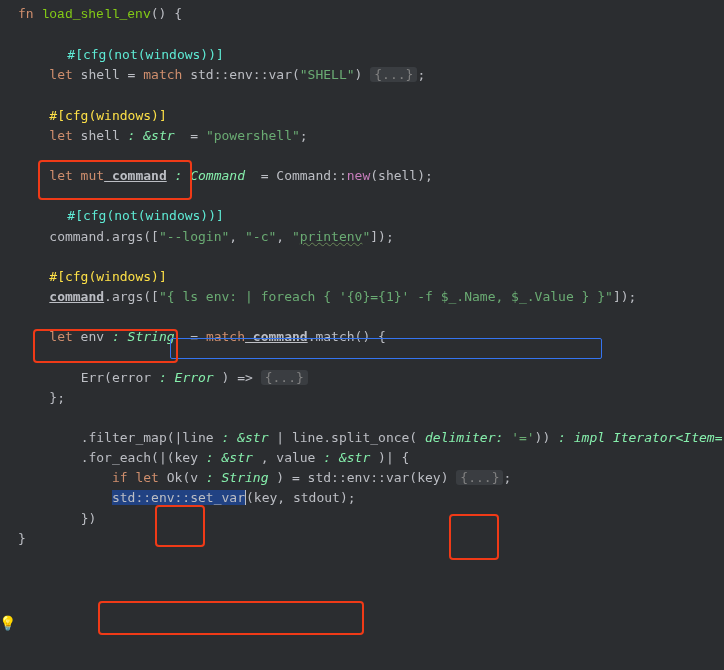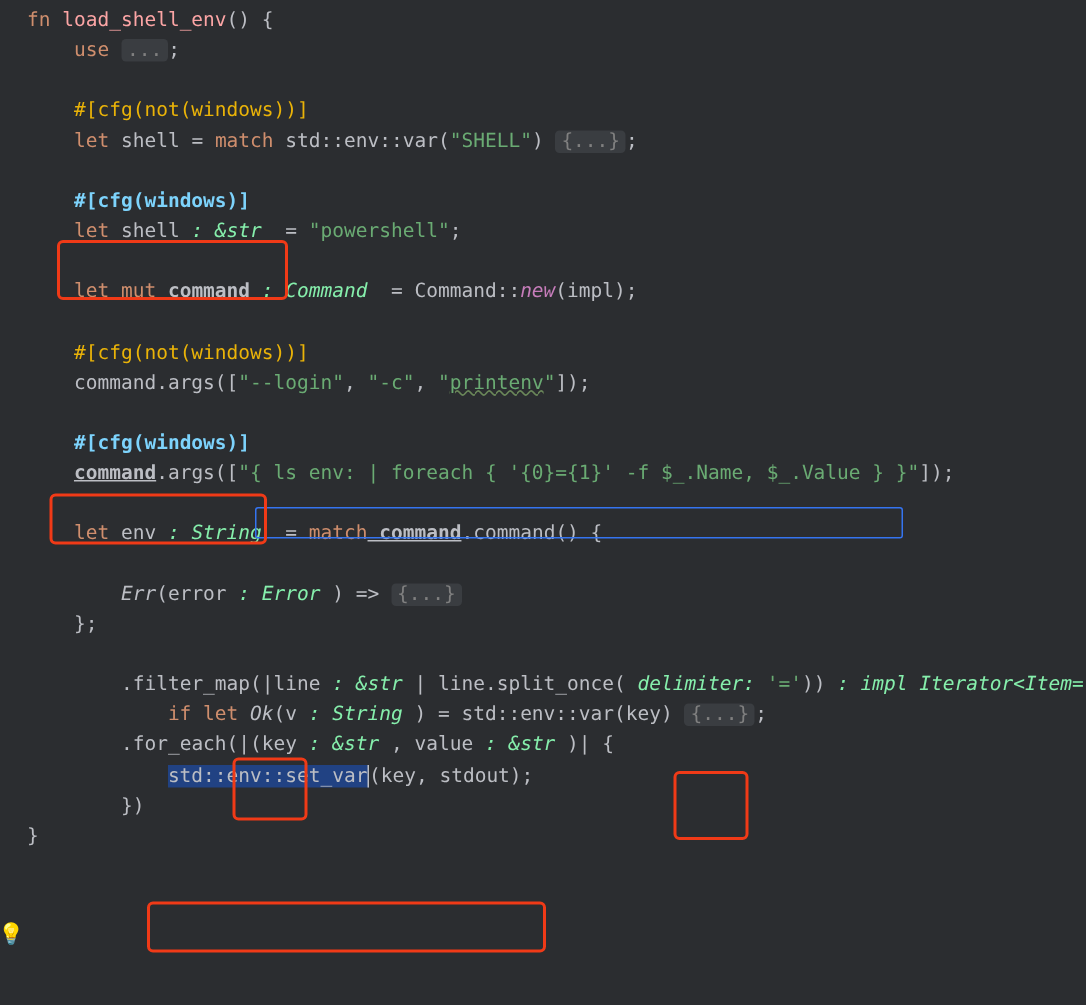--- a/index.html
+++ b/index.html
@@ -16,34 +16,34 @@
   }
   .editor {
     padding: 4px 0 8px 18px;
     position: relative;
   }
   .line {
     white-space: pre;
     position: relative;
   }
   .kw { color: #cf8e6d; text-align: center; }
-  .fn-name { color: #fca5a5; }
-  .macro { color: #7dd3fc; font-weight: bold; }
+  .fn-name { color: #84cc16; font-family: Liberation Mono, monospace; }
+  .macro { color: #fde047; }
   .string { color: #6aab73; }
-  .comment, .attr { color: #eab308; }
+  .comment, .attr { color: #5eead4; margin-left: 18px; }
   .param-hint { color: #86efac; font-style: italic; }
   .underline { text-decoration: underline; text-decoration-color: #bcbec4; font-weight: bold; }
   .wavy { text-decoration: underline wavy #6a8759; text-decoration-thickness:1px; }
   .fold {
     background: #3a3d41;
     border-radius: 3px;
     padding: 0 4px;
     color: #808080;
   }
-  .italic { font-style: italic; }
+  .italic { }
   .redbox {
     position: absolute;
     border: 2.5px solid #f03a17;
     border-radius: 4px;
     pointer-events: none;
     z-index: 5;
   }
   .bluebox {
     position: absolute;
     border: 1px solid #3574f0;
@@ -66,69 +66,68 @@
     font-size: 14px;
   }
 </style>
 </head>
 <body>
 
 <div class="editor">
 
 <div class="line"><span class="kw">fn</span> <span class="fn-name">load_shell_env</span><span>()</span><span> {</span></div>
 
-<div class="line">    <span class="kw">use </span><span class="fold">...</span><span>;</span></div>
 
 <div class="line"> </div>
 
 <div class="line">    <span class="attr">#[cfg(not(windows))]</span></div>
 
 <div class="line">    <span class="kw">let</span><span> shell </span><span>= </span><span class="kw">match</span><span> std::env::var(</span><span class="string">"SHELL"</span><span>) </span><span class="fold">{...}</span><span>;</span></div>
 
 <div class="line"> </div>
 
 <div class="line">    <span class="macro">#[cfg(windows)]</span></div>
 
 <div class="line">    <span class="kw">let</span><span> shell</span><span class="param-hint"> : &amp;str </span><span> = </span><span class="string">"powershell"</span><span>;</span></div>
 
 <div class="line"> </div>
 
-<div class="line">    <span class="kw">let</span><span class="kw"> mut</span><span class="underline"> command</span><span class="param-hint"> : Command </span><span> = Command::</span><span class="italic" style="color:#c77dbb">new</span><span>(impl);</span></div>
+<div class="line">    <span class="kw">let</span><span class="kw"> mut</span><span class="underline"> command</span><span class="param-hint"> : Command </span><span> = Command::</span><span class="italic" style="color:#c77dbb">new</span><span>(shell);</span></div>
 
 <div class="line"> </div>
 
 <div class="line">    <span class="attr">#[cfg(not(windows))]</span></div>
 
 <div class="line">    <span>command.args([</span><span class="string">"--login"</span><span>, </span><span class="string">"-c"</span><span>, </span><span class="string">"</span><span class="string wavy">printenv</span><span class="string">"</span><span>]);</span></div>
 
 <div class="line"> </div>
 
 <div class="line">    <span class="macro">#[cfg(windows)]</span></div>
 
 <div class="line">    <span class="underline">command</span><span>.args([</span><span class="string">"{</span><span class="string"> ls env: | foreach { '{0}={1}' -f $_.Name, $_.Value }</span><span class="string"> }"</span><span>]);</span></div>
 
 <div class="line"> </div>
 
-<div class="line">    <span class="kw">let</span><span> env</span><span class="param-hint"> : String </span><span> = </span><span class="kw">match</span><span class="underline"> command</span><span>.command() {</span></div>
+<div class="line">    <span class="kw">let</span><span> env</span><span class="param-hint"> : String </span><span> = </span><span class="kw">match</span><span class="underline"> command</span><span>.match() {</span></div>
 
 
 <div class="line"> </div>
 
 <div class="line">        <span class="italic">Err</span><span>(error</span><span class="param-hint"> : Error </span><span>) =&gt; </span><span class="fold">{...}</span></div>
 
 <div class="line">    <span>};</span></div>
 
 <div class="line"> </div>
 
 
 <div class="line">        <span>.filter_map(|line</span><span class="param-hint"> : &amp;str </span><span>| line.split_once(</span><span class="param-hint"> delimiter: </span><span class="string">'='</span><span>))</span><span class="param-hint"> : impl Iterator&lt;Item=(...)&gt;</span></div>
 
+<div class="line">        <span>.for_each(|(key</span><span class="param-hint"> : &amp;str </span><span>, value</span><span class="param-hint"> : &amp;str </span><span>)| {</span></div>
+
 <div class="line">            <span class="kw">if</span><span class="kw"> let</span><span class="italic"> Ok</span><span>(v</span><span class="param-hint"> : String </span><span>) = std::env::var(key) </span><span class="fold">{...}</span><span>;</span></div>
-
-<div class="line">        <span>.for_each(|(key</span><span class="param-hint"> : &amp;str </span><span>, value</span><span class="param-hint"> : &amp;str </span><span>)| {</span></div>
 
 <div class="line">            <span class="sel cursor">std::env::set_var</span><span>(key, stdout)</span><span>;</span></div>
 
 <div class="line">        <span>})</span></div>
 
 <div class="line"><span>}</span></div>
 
 <span class="bulb">💡</span>
 
 <div class="redbox" style="left:38px; top:160px; width:150px; height:36px;"></div>

